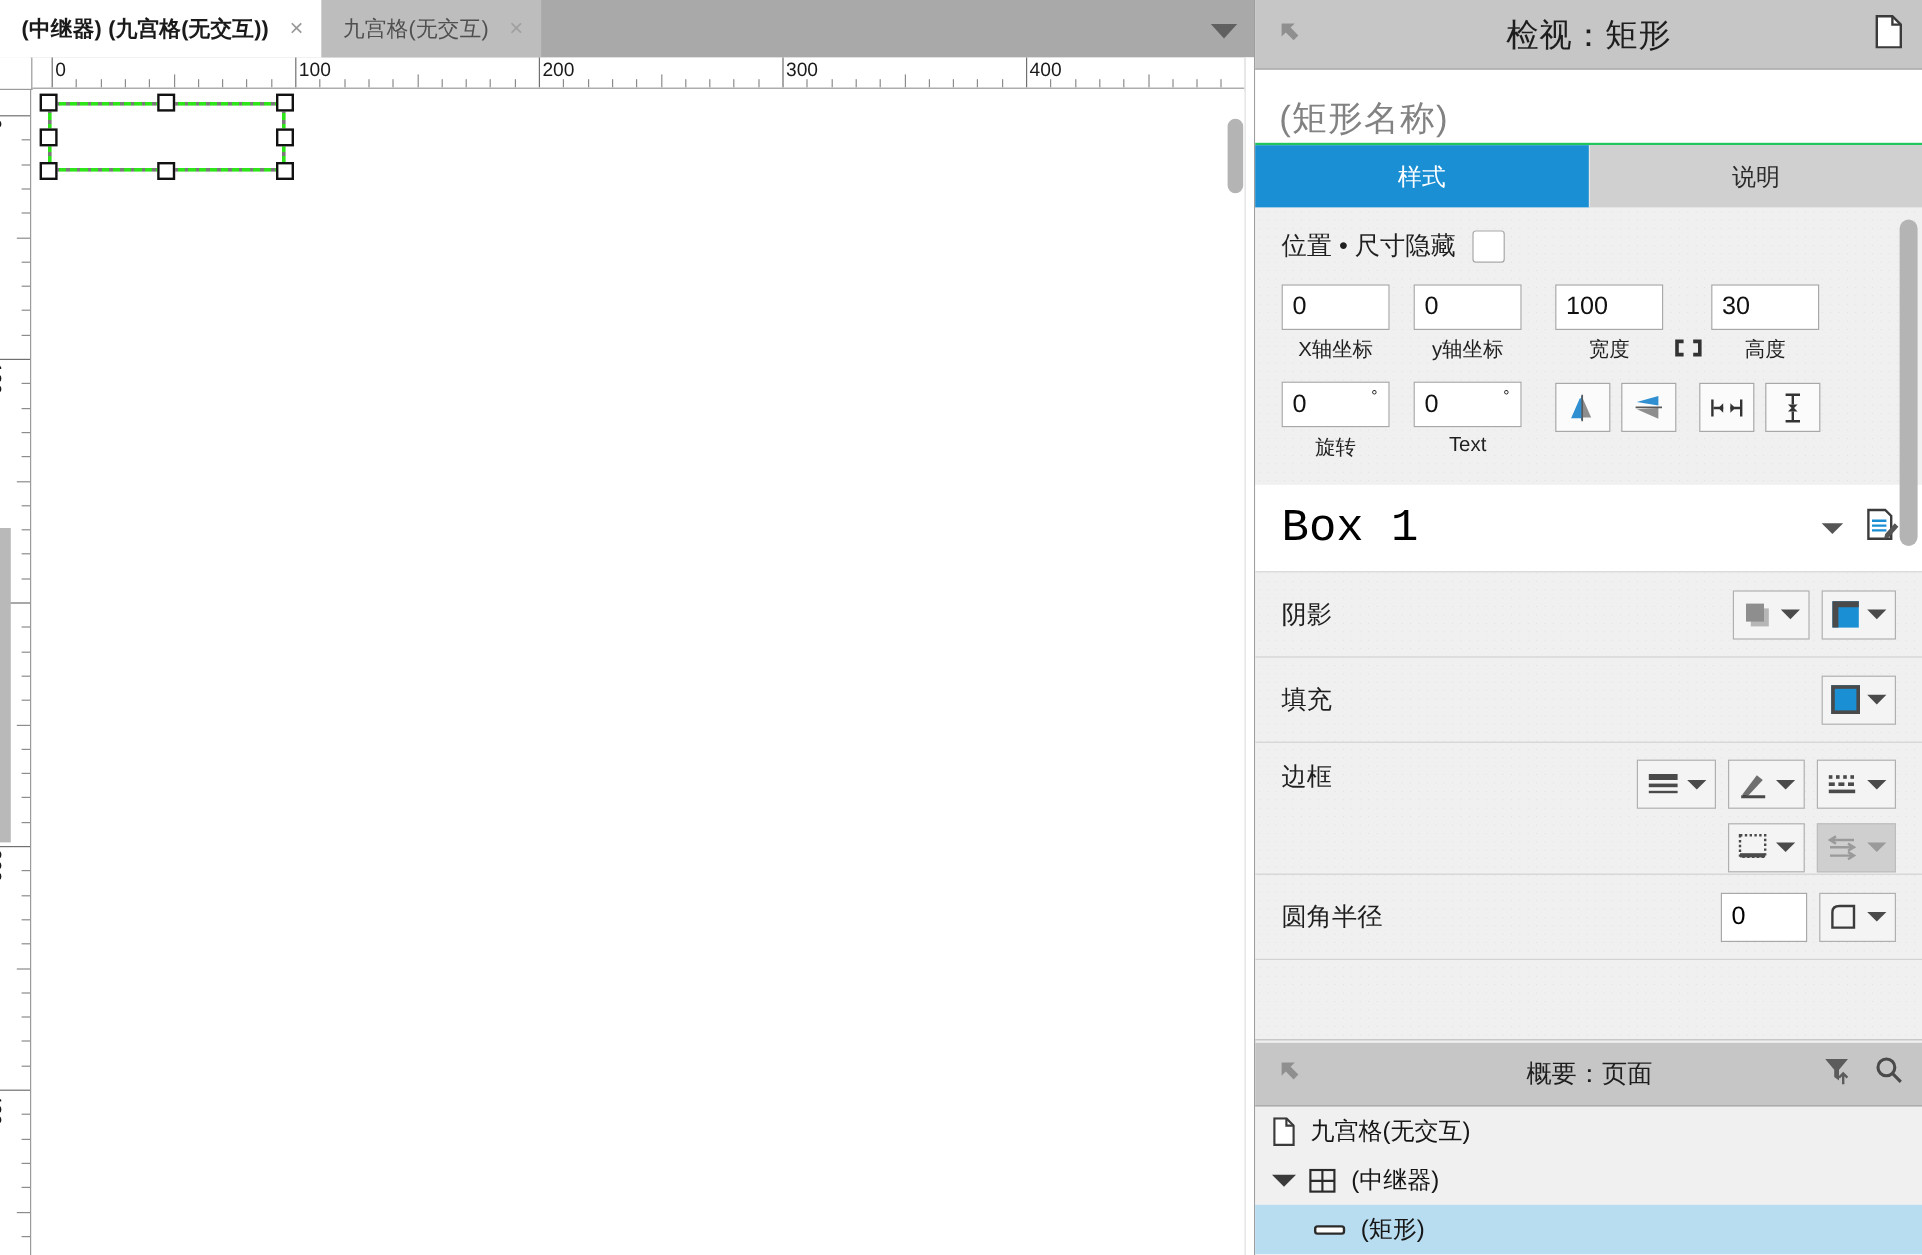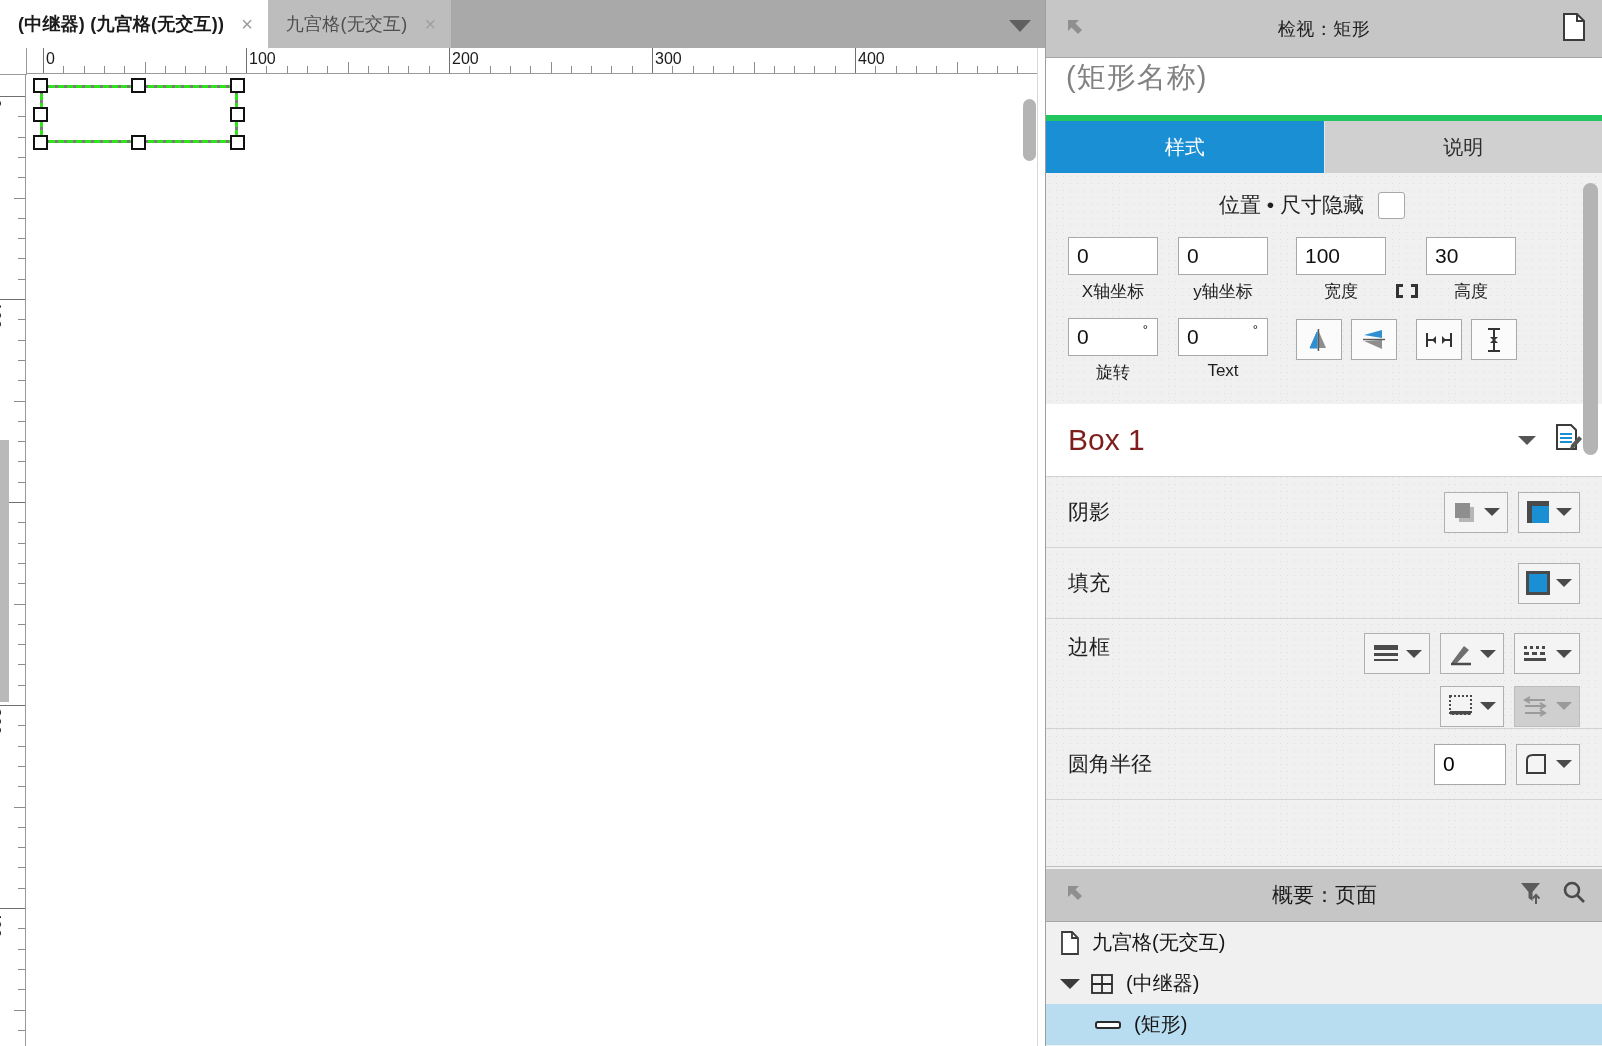--- a/index.html
+++ b/index.html
@@ -132,29 +132,29 @@
     background: #f0f0f0;
     border-left: 1px solid #9e9e9e;
   }
 
   .panel-header {
     position: relative; height: 58px; background: #c6c6c6;
     border-bottom: 1px solid #a6a6a6;
     display: flex; align-items: center; justify-content: center;
   }
   .panel-header .ph-title {
-    font-size: 18px; color: #1e1e1e; letter-spacing: 0.5px;
+    font-size: 27px; color: #1e1e1e; letter-spacing: 0.5px;
   }
   .ph-icon-left { position: absolute; left: 18px; top: 50%; transform: translateY(-50%); cursor: pointer; }
   .ph-icon-right { position: absolute; right: 16px; top: 50%; transform: translateY(-50%); cursor: pointer; }
   .ph-icon-right2 { position: absolute; right: 58px; top: 50%; transform: translateY(-50%); cursor: pointer; }
 
   #widget-name-bar {
-    height: 63px; background: #ffffff; display: flex; align-items: flex-start;
-    padding-left: 20px; border-bottom: 6px solid #22c55e;
+    height: 63px; background: #ffffff; display: flex; align-items: flex-end;
+    padding-left: 20px; border-bottom: 2px solid #22c55e;
   }
   #widget-name-bar .wn {
     font-size: 29px; color: #828282; letter-spacing: 1px;
   }
 
   #tabs-row { display: flex; height: 52px; }
   .ptab {
     flex: 1; display: flex; align-items: center; justify-content: center;
     font-size: 20px; color: #2b2b2b; background: #d0d0d0;
     border-right: 1px solid #e8e8e8; cursor: pointer;
@@ -174,21 +174,21 @@
     position: absolute; right: 3px; top: 6px; width: 18px; height: 680px;
     background: transparent; z-index: 9;
   }
   #style-scrollbar-thumb {
     position: absolute; left: 2px; top: 4px; width: 15px; height: 272px;
     background: #b4b4b4; border-radius: 8px; cursor: pointer;
   }
 
   
   #sec-possize { padding: 18px 22px 20px 22px; }
-  .possize-head { display: flex; align-items: center; justify-content: center; }
+  .possize-head { display: flex; align-items: center; justify-content: flex-start; }
   .possize-head .lbl { font-size: 21px; color: #1f1f1f; }
   .hide-wrap { display: flex; align-items: center; gap: 14px; padding-right: 24px;}
   .hide-wrap .lbl { font-size: 21px; color: #1f1f1f; }
   .chk {
     width: 27px; height: 27px; background: #ffffff;
     border: 1px solid #a8a8a8; border-radius: 3px; cursor: pointer;
   }
   .field-grid { margin-top: 18px; display: flex; align-items: flex-start; }
   .fld-col { width: 92px; margin-right: 18px; }
   .num-input {
@@ -207,21 +207,21 @@
     width: 46px; height: 41px; border: 1px solid #a8a8a8; background: #fbfbfb;
     display: flex; align-items: center; justify-content: center; cursor: pointer;
     margin-right: 9px;
   }
 
   
   #sec-stylename {
     height: 73px; background: #ffffff; display: flex; align-items: center;
     padding: 0 18px 0 22px; border-bottom: 1px solid #d3d3d3;
   }
-  #sec-stylename .sname { flex: 1; font-size: 30px; color: #7f1d1d; }
+  #sec-stylename .sname { flex: 1; font-size: 38px; color: #000000; font-family: Liberation Mono, monospace; }
   .caret-down {
     width: 0; height: 0; border-left: 9px solid transparent;
     border-right: 9px solid transparent; border-top: 9px solid #555;
     cursor: pointer; margin-right: 18px;
   }
 
   .prop-row {
     display: flex; align-items: center; min-height: 71px;
     border-bottom: 1px solid #d3d3d3; padding: 0 22px;
   }

